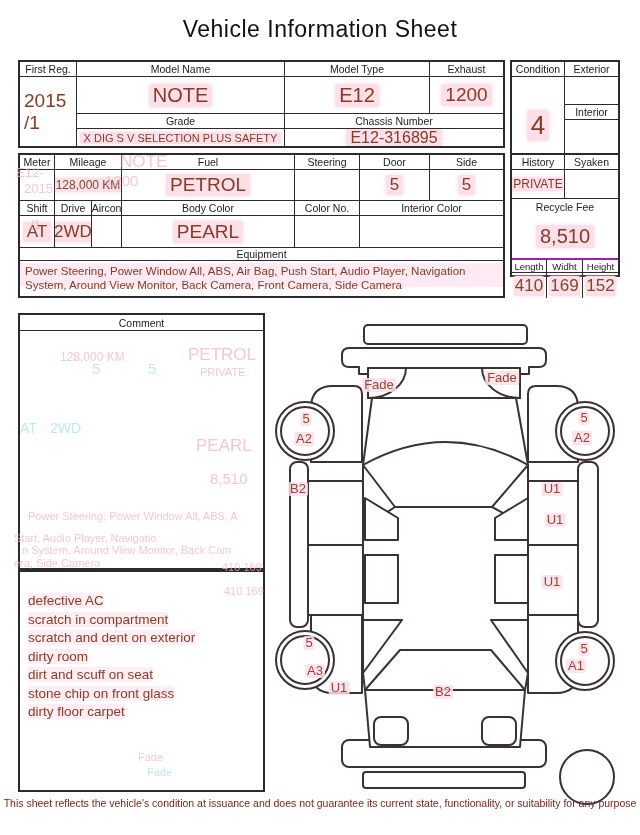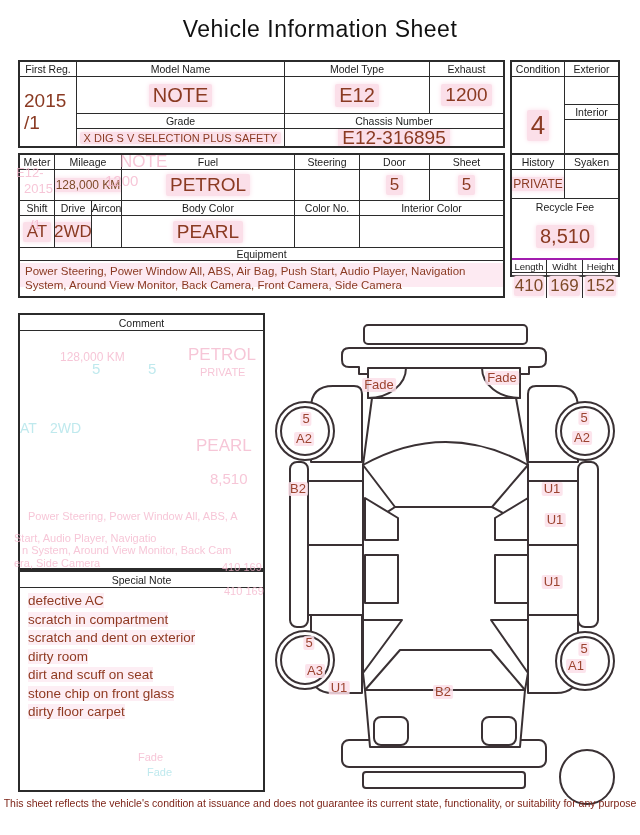--- a/index.html
+++ b/index.html
@@ -62,21 +62,21 @@
           <span class="hl">E12</span>
         </div>
       <div class="c v bb" style="grid-area:2/4;font-size:19px;">
           <span class="hl">1200</span>
         </div>
       <div class="c h br bb" style="grid-area:3/2;">Grade</div>
       <div class="c h bb" style="grid-area:3/3/4/5;">Chassis Number</div>
       <div class="c v br" style="grid-area:4/2/5/3;font-size:11px;">
           <span class="hl">X DIG S V SELECTION PLUS SAFETY</span>
         </div>
-      <div class="c v" style="grid-area:4/3/5/5;font-size:19px;">
+      <div class="c v" style="grid-area:4/3/5/5;font-size:16px;">
           <span class="hl">E12-316895</span>
         </div>
     </div>
   </div>
 
   <div class="box" style="left:510px;top:60px;width:110px;height:116px;">
     <div class="grid" style="grid-template-columns:53px 1fr;grid-template-rows:15px 28px 15px 1fr;">
       <div class="c h br bb" style="grid-area:1/1;">Condition</div>
       <div class="c h bb" style="grid-area:1/2;">Exterior</div>
       <div class="c v br" style="grid-area:2/1/5/2;font-size:26px;">
@@ -88,21 +88,21 @@
     </div>
   </div>
 
   <div class="box" style="left:18px;top:153px;width:487px;height:145px;">
     <div class="grid" style="grid-template-columns:35px 37px 30px 173px 65px 70px 1fr;grid-template-rows:15px 31px 15px 32px 13px 1fr;">
       <div class="c h br bb" style="grid-area:1/1;">Meter</div>
       <div class="c h br bb" style="grid-area:1/2/2/4;">Mileage</div>
       <div class="c h br bb" style="grid-area:1/4;">Fuel</div>
       <div class="c h br bb" style="grid-area:1/5;">Steering</div>
       <div class="c h br bb" style="grid-area:1/6;">Door</div>
-      <div class="c h bb" style="grid-area:1/7;">Sheet</div>
+      <div class="c h bb" style="grid-area:1/7;">Side</div>
 
       <div class="c v br bb" style="grid-area:2/1;"></div>
       <div class="c muted br bb" style="grid-area:2/2/3/4;font-size:12px;">
           <span class="hl">128,000 KM</span>
         </div>
       <div class="c v br bb" style="grid-area:2/4;font-size:19px;">
           <span class="hl">PETROL</span>
         </div>
       <div class="c v br bb" style="grid-area:2/5;"></div>
       <div class="c v br bb" style="grid-area:2/6;font-size:17px;">
@@ -164,21 +164,20 @@
           <span class="hl" style="padding:0 1px;">152</span>
         </div>
     </div>
   </div>
 
   <div class="box" style="left:18px;top:313px;width:247px;height:257px;">
     <div class="boxhdr">Comment</div>
   </div>
 
   <div class="box" style="left:18px;top:570px;width:247px;height:222px;">
-    <div class="boxhdr">Special Note</div>
     <div class="notes">
       <div><span>defective AC</span></div>
       <div><span>scratch in compartment</span></div>
       <div><span>scratch and dent on exterior</span></div>
       <div><span>dirty room</span></div>
       <div><span>dirt and scuff on seat</span></div>
       <div><span>stone chip on front glass</span></div>
       <div><span>dirty floor carpet</span></div>
     </div>
   </div>

